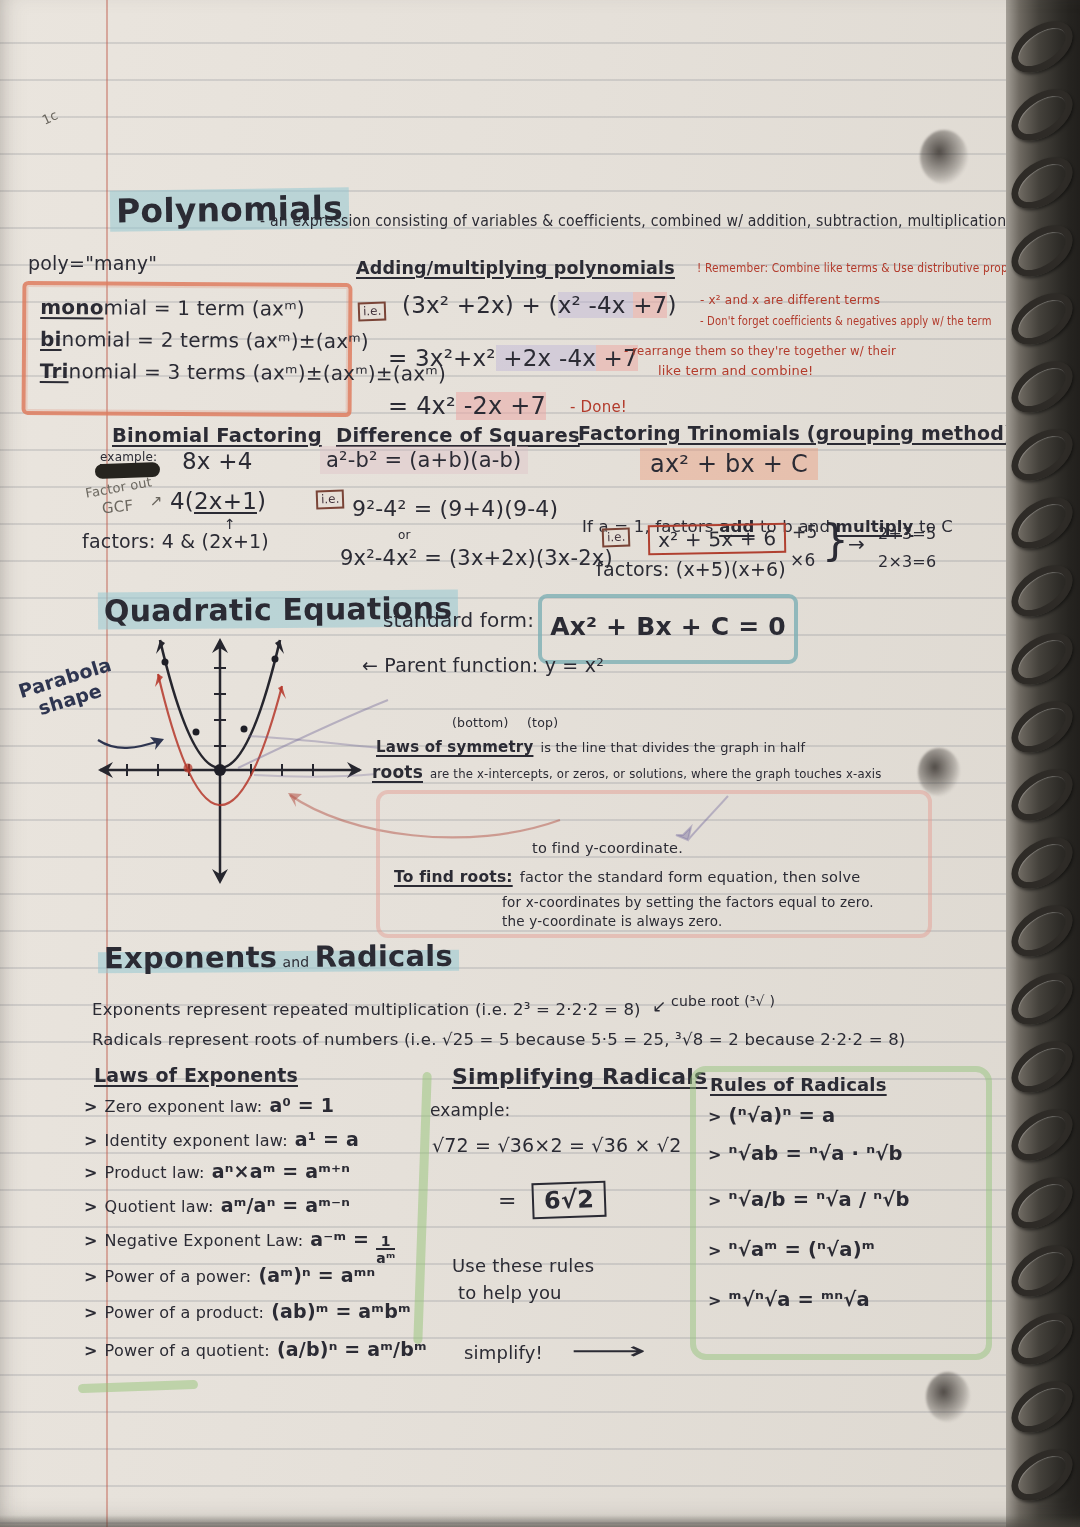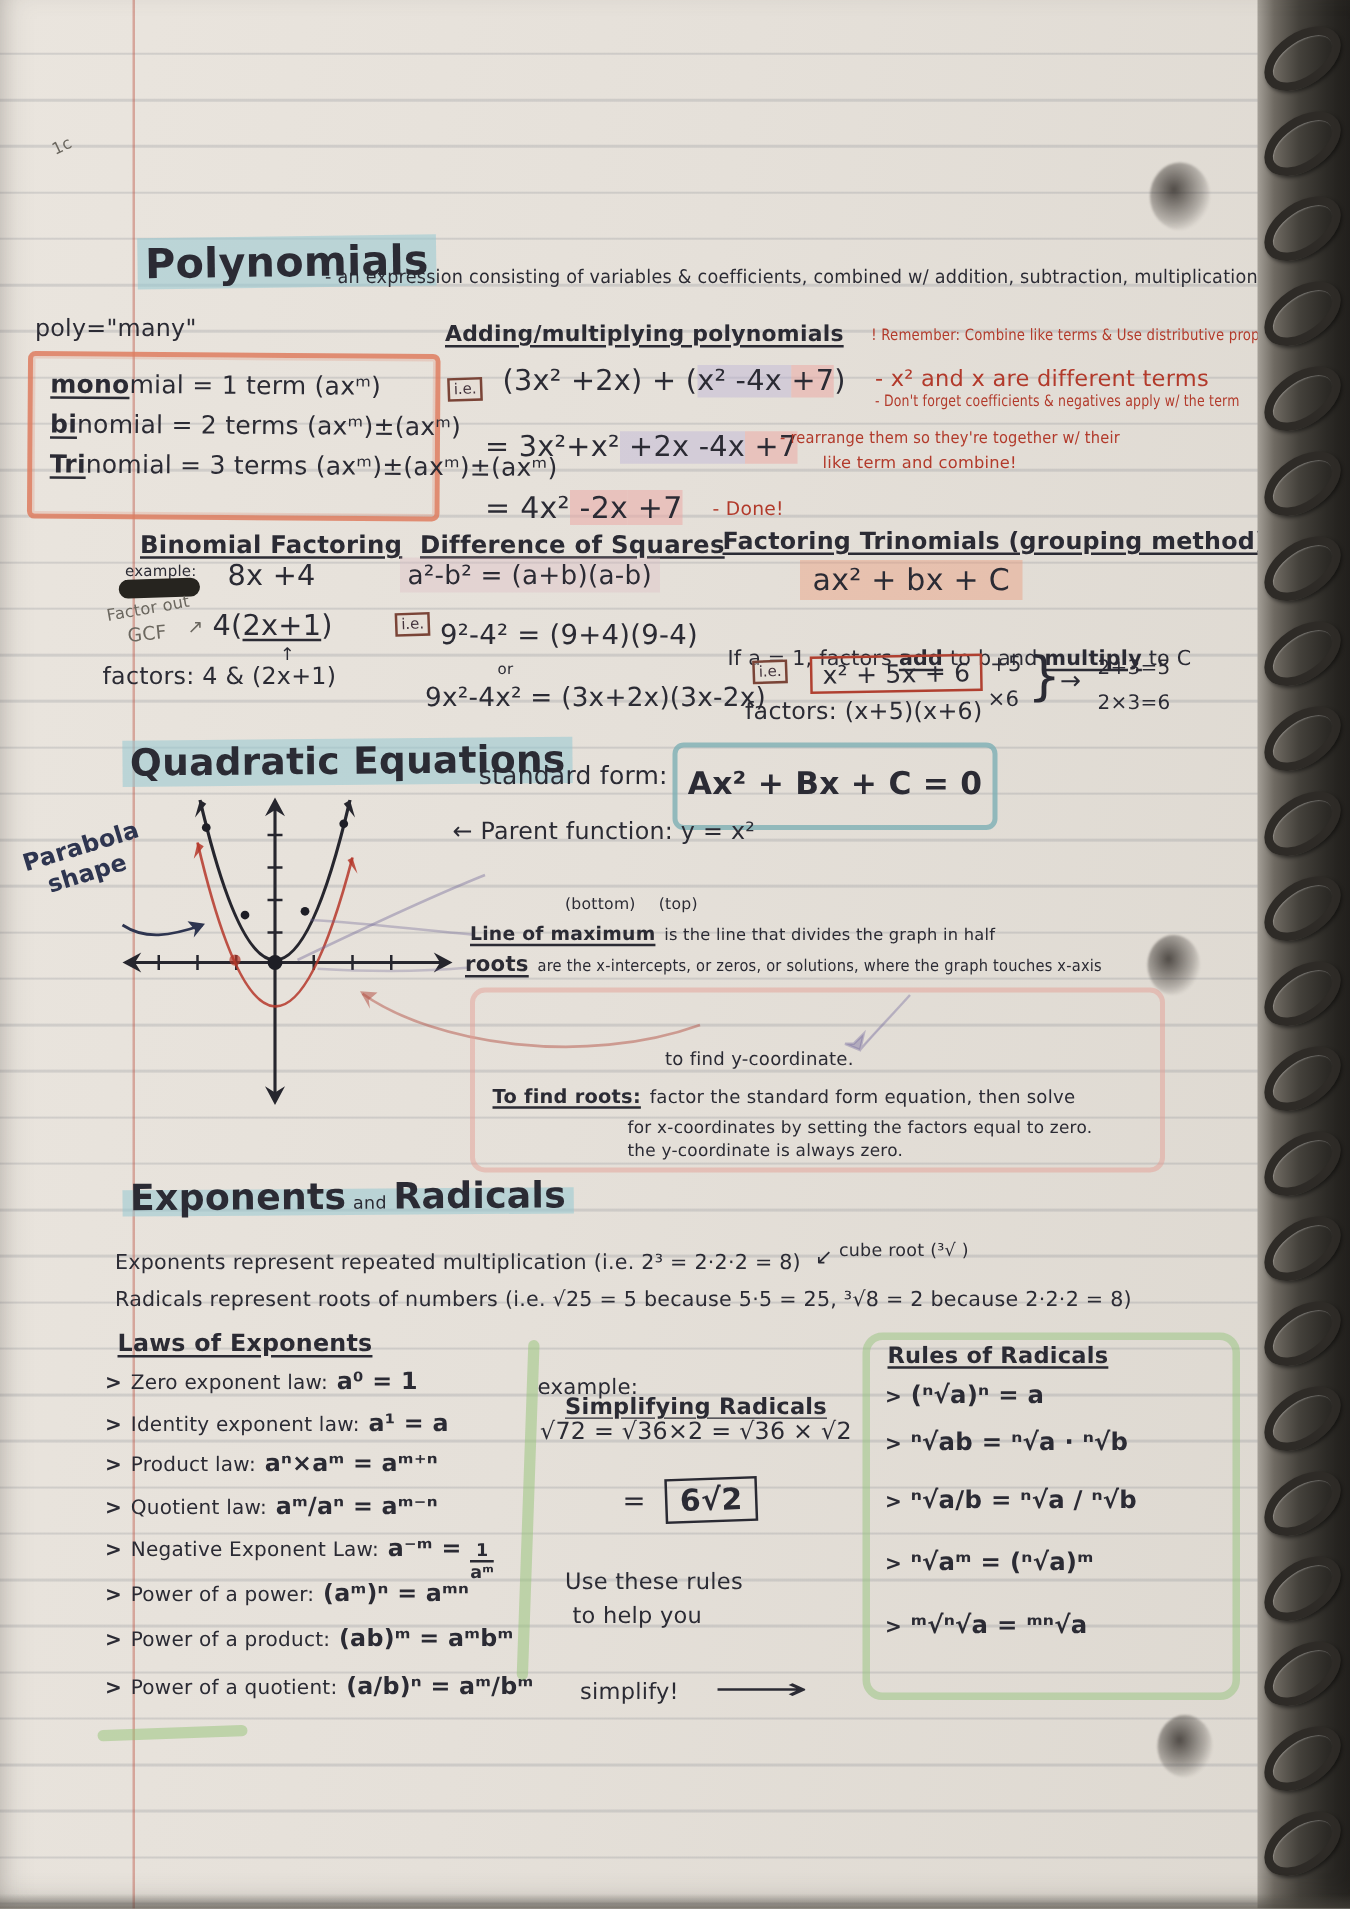--- a/index.html
+++ b/index.html
@@ -78,21 +78,21 @@
     </div>
   </div>
 
   <div class="abs hw ink b u nowrap" style="left:356px;top:258px;font-size:17.5px;">Adding/multiplying polynomials</div>
   <div class="abs hw red nowrap" style="left:697px;top:260px;font-size:12.5px;transform:scaleX(0.85);transform-origin:left;">! Remember: Combine like terms &amp; Use distributive property !</div>
 
   <span class="abs ie-badge" style="left:358px;top:302px;">i.e.</span>
   <div class="abs hw ink nowrap" style="left:402px;top:292px;font-size:23px;">
     <span>(3x² +2x) + (</span><span class="hl-lav">x² -4x </span><span class="hl-pink">+7</span><span>)</span>
   </div>
-  <div class="abs hw red nowrap" style="left:700px;top:293px;font-size:18px;">- x² and x are different terms</div>
+  <div class="abs hw red nowrap" style="left:700px;top:293px;font-size:12px;">- x² and x are different terms</div>
   <div class="abs hw red nowrap" style="left:700px;top:313px;font-size:12.5px;transform:scaleX(0.8);transform-origin:left;">- Don't forget coefficients &amp; negatives apply w/ the term</div>
 
   <div class="abs hw ink nowrap" style="left:388px;top:345px;font-size:23px;">
     <span>= 3x²+x²</span><span class="hl-lav"> +2x -4x</span><span class="hl-pink"> +7</span>
   </div>
   <div class="abs hw red nowrap" style="left:624px;top:343px;font-size:13px;transform:scaleX(0.9);transform-origin:left;">- rearrange them so they're together w/ their</div>
   <div class="abs hw red nowrap" style="left:658px;top:363px;font-size:13px;">like term and combine!</div>
 
   <div class="abs hw ink nowrap" style="left:388px;top:392px;font-size:24px;">
     <span>= 4x²</span><span class="hl-pink"> -2x</span><span class="hl-pink"> +7</span>
@@ -185,21 +185,21 @@
     <path d="M152 100 C110 96 60 90 20 88" fill="none" stroke="rgba(110,100,150,0.35)" stroke-width="2"></path>
     <path d="M148 126 C105 130 60 129 26 127" fill="none" stroke="rgba(110,100,150,0.3)" stroke-width="2"></path>
     <path d="M332 172 C240 205 120 188 62 147" fill="none" stroke="rgba(175,70,58,0.45)" stroke-width="2.2"></path>
     <path d="M60 145 l14 1 -7 6 1 7 z" fill="rgba(175,70,58,0.5)"></path>
     <path d="M500 148 C482 168 470 180 460 192 M460 192 l3 -13 -8 8 -7 0 z" fill="rgba(120,110,160,0.45)" stroke="rgba(120,110,160,0.4)" stroke-width="2"></path>
   </svg>
 
   <div class="abs hw ink nowrap" style="left:452px;top:715px;font-size:12.5px;">(bottom)</div>
   <div class="abs hw ink nowrap" style="left:527px;top:715px;font-size:12.5px;">(top)</div>
   <div class="abs row" style="left:376px;top:738px;">
-    <span class="hw ink u b" style="font-size:15px;">Line of maximum</span>
+    <span class="hw ink u b" style="font-size:15px;">Laws of symmetry</span>
     <span class="hw ink" style="font-size:13px;">is the line that divides the graph in half</span>
   </div>
   <div class="abs row" style="left:372px;top:762px;">
     <span class="hw ink u b" style="font-size:17px;">roots</span>
     <span class="hw ink" style="font-size:13px;transform:scaleX(0.9);transform-origin:left;">are the x-intercepts, or zeros, or solutions, where the graph touches x-axis</span>
   </div>
 
   <div class="abs box-pink" style="left:376px;top:790px;width:548px;height:140px;">
     <div class="abs hw ink nowrap" style="left:152px;top:46px;font-size:14.5px;">to find y-coordinate.</div>
     <div class="abs row" style="left:14px;top:74px;">
@@ -263,21 +263,21 @@
     <span class="hw ink law-formula">(ab)ᵐ = aᵐbᵐ</span>
   </div>
   <div class="abs row" style="left:84px;top:1338px;">
     <span class="hw ink b">&gt;</span>
     <span class="hw ink law-label">Power of a quotient:</span>
     <span class="hw ink law-formula">(a/b)ⁿ = aᵐ/bᵐ</span>
   </div>
   <div class="green-stroke" style="left:418px;top:1072px;width:9px;height:272px;transform:rotate(2deg);"></div>
   <div class="green-stroke" style="left:78px;top:1382px;width:120px;height:9px;transform:rotate(-2deg);"></div>
 
-  <div class="abs hw ink u b nowrap" style="left:452px;top:1115px;font-size:18px;text-decoration:underline;">Simplifying Radicals</div>
+  <div class="abs hw ink u b nowrap" style="left:452px;top:1064px;font-size:22px;text-decoration:underline;">Simplifying Radicals</div>
   <div class="abs hw ink nowrap" style="left:430px;top:1100px;font-size:17px;">example:</div>
   <div class="abs hw ink nowrap" style="left:432px;top:1134px;font-size:19px;">√72 = √36×2 = √36 × √2</div>
   <div class="abs hw ink nowrap" style="left:498px;top:1182px;font-size:22px;">
     <span>=</span>
     <span class="box-black b" style="font-size:24px;margin-left:8px;">6√2</span>
   </div>
   <div class="abs hw ink" style="left:452px;top:1252px;font-size:18px;line-height:27px;">
     <div>Use these rules</div>
     <div style="margin-left:6px;">to help you</div>
     <div style="margin-left:12px;margin-top:32px;"><span>simplify!</span>

